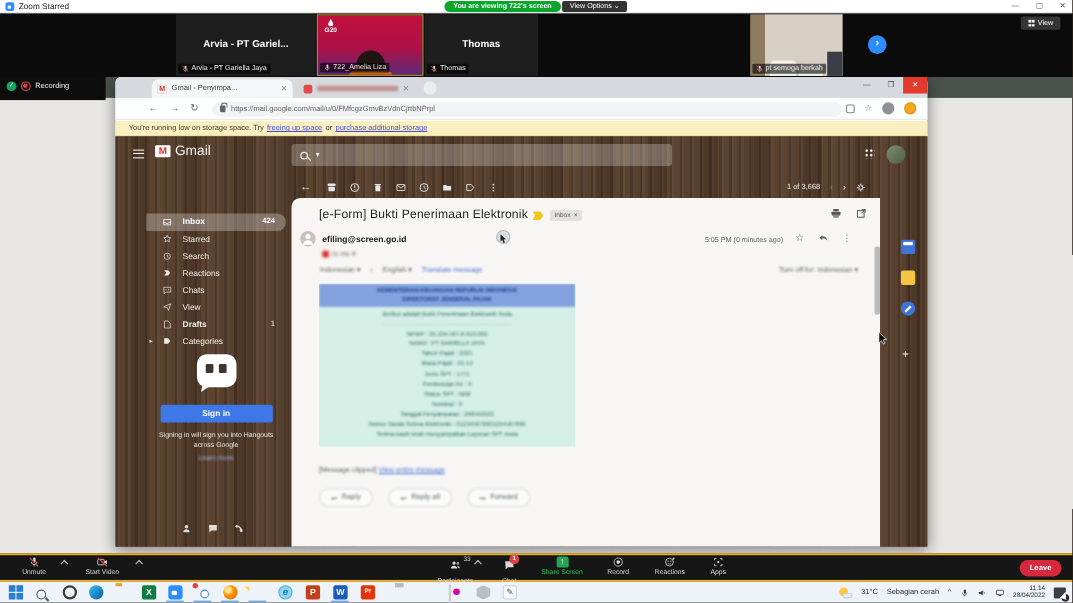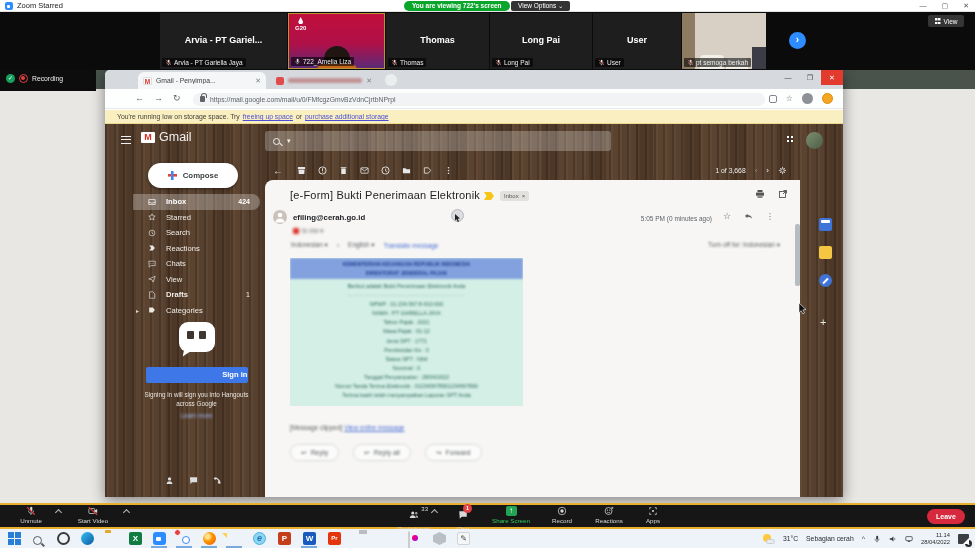--- a/index.html
+++ b/index.html
@@ -104,21 +104,21 @@
 .snav-item.sel{background:rgba(255,255,255,.28);border-radius:0 9px 9px 0;font-weight:bold;color:#fff}
 .snav-item .cnt{position:absolute;right:10px;font-size:7px}
 .snav-item svg{width:8px;height:8px;flex:0 0 auto}
 .cat-arrow{position:absolute;left:3px;font-size:6px;color:#d8d2ca}
 
 .hang{position:absolute;left:28px;top:198px;width:127px;text-align:center}
 .hicon{position:relative;display:inline-block;width:36px;height:30px;background:#fff;border-radius:9px}
 .hicon:after{content:"";position:absolute;left:5px;bottom:-6px;width:0;height:0;border:7px solid transparent;border-top-color:#fff;border-left-color:#fff;transform:rotate(12deg)}
 .hq{position:absolute;top:9px;width:7px;height:8px;background:#3f372f;border-radius:1px}
 .hq:after{content:"";position:absolute;left:0;bottom:-3px;width:0;height:0;border:3px solid transparent;border-top-color:#3f372f}
-.signin{margin:11px auto 0;width:102px;height:16px;background:#3e78e8;border-radius:2px;color:#fff;font-size:7.6px;font-weight:bold;line-height:16px;text-align:right}
+.signin{margin:11px auto 0;width:102px;height:16px;background:#3e78e8;border-radius:2px;color:#fff;font-size:7.6px;font-weight:bold;line-height:16px;text-align:center}
 .hcap{margin-top:8px;font-size:6.3px;line-height:8.5px;color:#e9e4de}
 .hmore{margin-top:4px;font-size:6.3px;color:#9ab4f0;filter:blur(1px)}
 .sbicons{position:absolute;left:60px;top:352px;display:flex;gap:15px;color:#ddd}
 .sbicons svg{width:9px;height:9px}
 
 .card{position:absolute;left:160px;top:56px;width:535px;height:317px;background:#f7f6f4;border-radius:8px 0 0 0}
 .subject{position:absolute;left:25px;top:9px;font-size:11px;color:#1f1f1f;letter-spacing:.2px}
 .impmark{position:absolute;left:219px;top:12px;width:10px;height:8px;background:#f5c518;clip-path:polygon(0 0,70% 0,100% 50%,70% 100%,0 100%,25% 50%)}
 .chip{position:absolute;left:235px;top:11px;height:10px;background:#e3e1de;border-radius:2px;font-size:6px;color:#575351;display:flex;align-items:center;gap:3px;padding:0 4px}
 .hdricons{position:absolute;right:12px;top:9px;display:flex;gap:13px;color:#4a4a4a}
@@ -255,42 +255,20 @@
     <span class="tname">Thomas</span>
     <span class="tlabel">
         <svg class="micsvg" viewBox="0 0 10 10">
           <rect x="4" y="1" width="2.4" height="5" rx="1.2" fill="#ddd"></rect>
           <path d="M2.6 4.8c0 1.7 1 2.7 2.4 2.7s2.4-1 2.4-2.7M5 7.5V9" stroke="#ddd" fill="none" stroke-width=".8"></path>
           <path d="M1.2 1.2l7.4 7.4" stroke="#e04a3f" stroke-width="1.2"></path>
         </svg>
         <span>Thomas</span>
       </span>
   </div>
-  <div class="tile" style="left:490px;width:102px">
-    <span class="tname">Long Pai</span>
-    <span class="tlabel">
-        <svg class="micsvg" viewBox="0 0 10 10">
-          <rect x="4" y="1" width="2.4" height="5" rx="1.2" fill="#ddd"></rect>
-          <path d="M2.6 4.8c0 1.7 1 2.7 2.4 2.7s2.4-1 2.4-2.7M5 7.5V9" stroke="#ddd" fill="none" stroke-width=".8"></path>
-          <path d="M1.2 1.2l7.4 7.4" stroke="#e04a3f" stroke-width="1.2"></path>
-        </svg>
-        <span>Long Pai</span>
-      </span>
-  </div>
-  <div class="tile" style="left:593px;width:88px">
-    <span class="tname">User</span>
-    <span class="tlabel">
-        <svg class="micsvg" viewBox="0 0 10 10">
-          <rect x="4" y="1" width="2.4" height="5" rx="1.2" fill="#ddd"></rect>
-          <path d="M2.6 4.8c0 1.7 1 2.7 2.4 2.7s2.4-1 2.4-2.7M5 7.5V9" stroke="#ddd" fill="none" stroke-width=".8"></path>
-          <path d="M1.2 1.2l7.4 7.4" stroke="#e04a3f" stroke-width="1.2"></path>
-        </svg>
-        <span>User</span>
-      </span>
-  </div>
   <div class="tile room" style="left:682px;width:84px">
     <span class="pillow" style="left:18px;width:24px"></span>
     <span class="pillow" style="left:44px;width:22px;height:11px"></span>
     <span class="chairdark"></span>
     <span class="tlabel">
         <svg class="micsvg" viewBox="0 0 10 10">
           <rect x="4" y="1" width="2.4" height="5" rx="1.2" fill="#ddd"></rect>
           <path d="M2.6 4.8c0 1.7 1 2.7 2.4 2.7s2.4-1 2.4-2.7M5 7.5V9" stroke="#ddd" fill="none" stroke-width=".8"></path>
           <path d="M1.2 1.2l7.4 7.4" stroke="#e04a3f" stroke-width="1.2"></path>
         </svg>
@@ -425,24 +403,20 @@
           <span class="pagenav">›</span>
           <span class="mbi">
               <svg viewBox="0 0 10 10">
                 <circle cx="5" cy="5" r="2" fill="none" stroke="#e8e8e8" stroke-width="1"></circle>
                 <path d="M5 1v1.5M5 7.5V9M1 5h1.5M7.5 5H9M2.2 2.2l1 1M6.8 6.8l1 1M7.8 2.2l-1 1M3.2 6.8l-1 1" stroke="#e8e8e8" stroke-width=".9"></path>
               </svg>
             </span>
         </div>
       </div>
 
-      <div class="compose">
-        <span class="gplus"></span>
-        <span>Compose</span>
-      </div>
       <div class="snav">
         <div class="snav-item sel">
             <svg viewBox="0 0 10 10">
               <path d="M1 2h8v6H1zM1 5.5h2.5l.7 1h1.6l.7-1H9" fill="none" stroke="#fff" stroke-width=".9"></path>
             </svg>
             <span>Inbox</span>
             <span class="cnt">424</span>
           </div>
         <div class="snav-item">
             <svg viewBox="0 0 10 10">
@@ -532,21 +506,21 @@
             </svg>
           <svg viewBox="0 0 10 10">
               <rect x="1.5" y="2.5" width="6" height="6" fill="none" stroke="#555" stroke-width=".9"></rect>
               <path d="M5.5 1.5h3v3M8.5 1.5L5 5" fill="none" stroke="#555" stroke-width=".9"></path>
             </svg>
         </div>
         <span class="sender-av"><svg viewBox="0 0 14 14">
               <circle cx="7" cy="5" r="2.3" fill="#fff"></circle>
               <path d="M2.5 12.5c0-2.6 2-4 4.5-4s4.5 1.4 4.5 4z" fill="#fff"></path>
             </svg></span>
-        <span class="sender">efiling@cerah.go.id</span>
+        <span class="sender">efiling@screen.go.id</span>
         <span class="curbadge"><svg viewBox="0 0 8 8">
               <path d="M1 0l5 4.5-2.2.3L5 7.5 3.8 8 2.6 5.2 1 6.5z" fill="#222"></path>
             </svg></span>
         <span class="meta">5:05 PM (0 minutes ago)</span>
         <div class="mrow-icons">
           <span>☆</span>
           <svg viewBox="0 0 10 10" style="width:9px;height:9px">
               <path d="M4 2L1 4.5 4 7V5.2c2.3 0 4 .8 5 2.3-.3-2.8-2.2-4.3-5-4.3z" fill="#5f6368"></path>
             </svg>
           <span style="font-size:8px">⋮</span>

